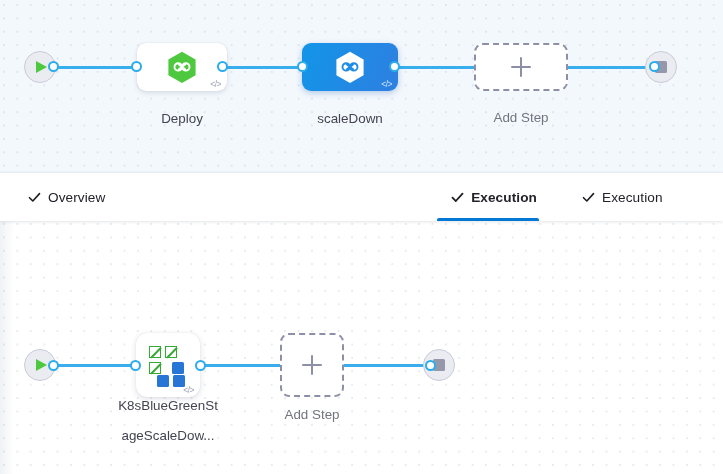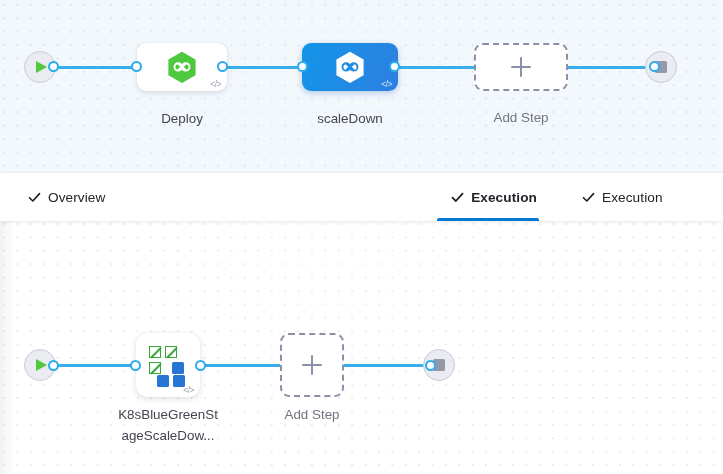--- a/index.html
+++ b/index.html
@@ -367,21 +367,21 @@
         <i class="g" style="left:17px; top:0px;"></i>
         <i class="g" style="left:1px;  top:16px;"></i>
         <i class="b" style="left:24px; top:16px;"></i>
         <i class="b" style="left:9px;  top:29px;"></i>
         <i class="b" style="left:25px; top:29px;"></i>
       </div>
       <span class="codeflag">&lt;/&gt;</span>
     </div>
     <div class="port" style="left:130px; top:139px;"></div>
     <div class="port" style="left:195px; top:139px;"></div>
-    <div class="node-label" style="left:98px; top:185px; width:140px;">K8sBlueGreenSt</div>
+    <div class="node-label" style="left:98px; top:176px; width:140px;">K8sBlueGreenSt</div>
     <div class="node-label" style="left:98px; top:206px; width:140px;">ageScaleDow...</div>
 
     <div class="add-node" id="add-step-node" style="left:280px; top:112px;">
       <div class="plus"></div>
     </div>
     <div class="add-label" style="left:242px; top:185px; width:140px;">Add Step</div>
 
     <div class="port" style="left:425px; top:139px;"></div>
     <div class="terminal" style="left:423px; top:128px;">
       <div class="stop-sq"></div>

